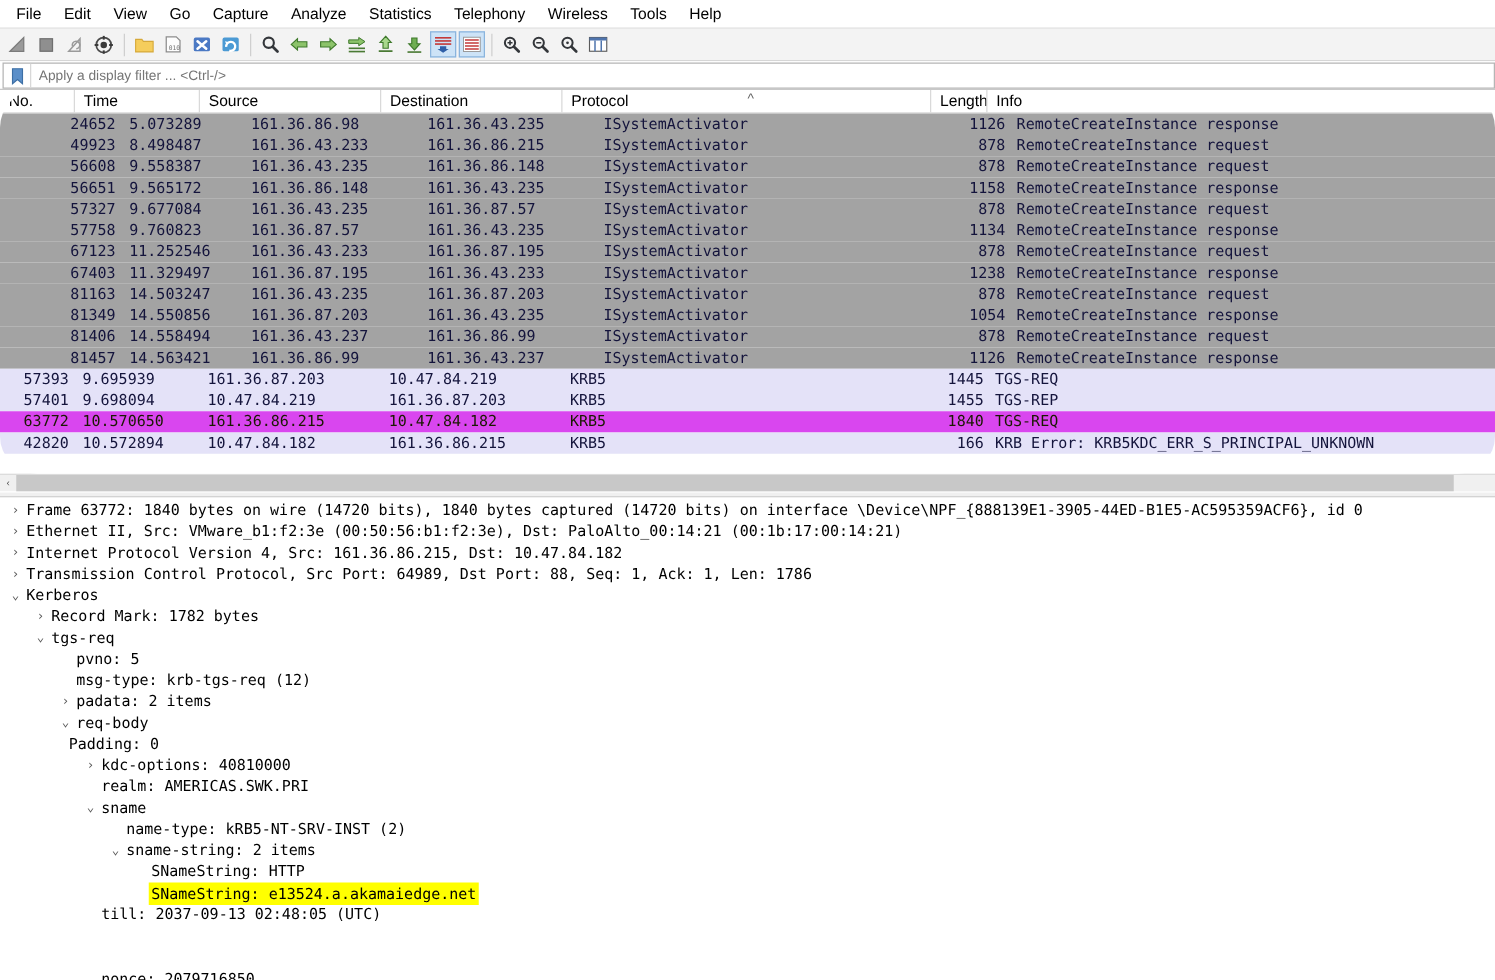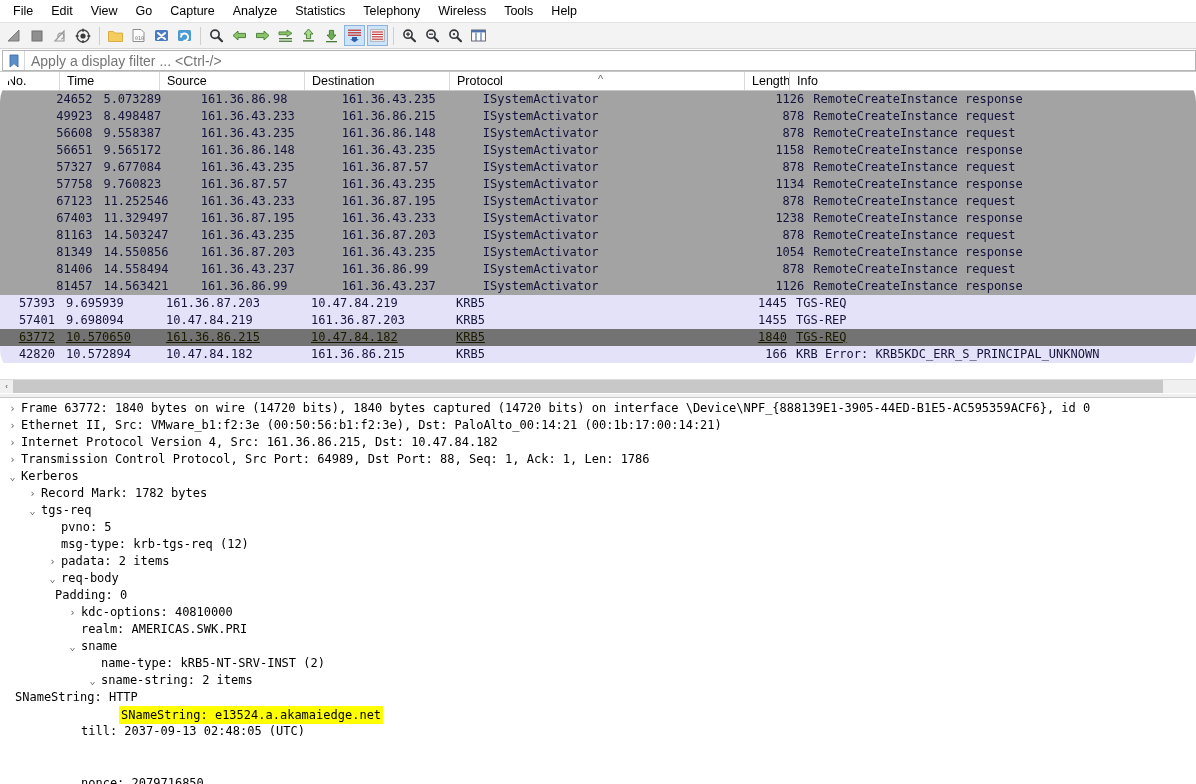--- a/index.html
+++ b/index.html
@@ -96,21 +96,21 @@
     width: 21px; height: 19px;
     display: flex; align-items: center; justify-content: center;
     border-right: 1px solid #d8d8d8;
     flex: 0 0 auto;
   }
   .filter-input {
     flex: 1 1 auto;
     border: none;
     outline: none;
     font-family: "Liberation Sans", sans-serif;
-    font-size: 14px;
+    font-size: 11px;
     color: #777777;
     padding-left: 6px;
     background: transparent;
     height: 17px;
   }
 
   
   .packet-list {
     flex: 0 0 auto;
     height: 307px;
@@ -153,21 +153,21 @@
   }
   .prow {
     height: 17px;
     line-height: 17px;
     display: flex;
     white-space: nowrap;
     box-sizing: border-box;
   }
   .prow.dcom   { background: #a3a3a3; color: #14143c; padding-left: 39px; }
   .prow.krb    { background: #e4e2f8; color: #14143c; }
-  .prow.sel    { background: #737373; color: #1a1a00; text-decoration: underline; }
+  .prow.sel    { background: #d946ef; color: #1a1a00; }
   .cell {
     box-sizing: border-box;
     overflow: hidden;
     white-space: nowrap;
     font-size: 12px;
     font-family: "DejaVu Sans Mono", monospace;
   }
   .c-no    { width: 60px;  text-align: right; padding-right: 5px; }
   .c-time  { width: 100px; padding-left: 6px; }
   .c-src   { width: 145px; padding-left: 6px; }
@@ -655,21 +655,21 @@
         <span class="tlabel">sname</span>
       </div>
       <div class="tnode" style="padding-left: 86px;">
         <span class="twist none"></span>
         <span class="tlabel">name-type: kRB5-NT-SRV-INST (2)</span>
       </div>
       <div class="tnode" style="padding-left: 86px;">
         <span class="twist">⌄</span>
         <span class="tlabel">sname-string: 2 items</span>
       </div>
-      <div class="tnode" style="">
+      <div class="tnode" style="padding-left: 106px;">
         <span class="twist none"></span>
         <span class="tlabel">SNameString: HTTP</span>
       </div>
       <div class="tnode" style="padding-left: 106px;">
         <span class="twist none"></span>
         <span class="tlabel hl">SNameString: e13524.a.akamaiedge.net</span>
       </div>
       <div class="tnode" style="padding-left: 66px;">
         <span class="twist none"></span>
         <span class="tlabel">till: 2037-09-13 02:48:05 (UTC)</span>

